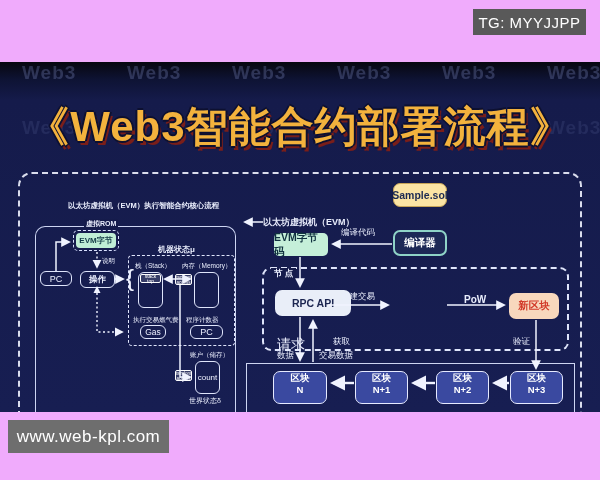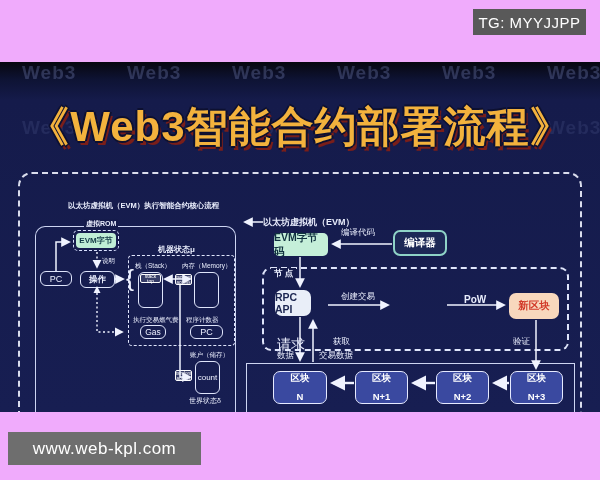--- a/index.html
+++ b/index.html
@@ -45,33 +45,33 @@
 
   
   .sample{left:393px;top:121px;width:54px;height:24px;background:#FBE4A4;border:1.5px solid #C7A558;
           border-radius:7px;color:#1c2a52;font-size:10.5px;font-weight:bold;}
   .mint{left:274px;top:171px;width:54px;height:23px;background:#C5EFD9;border:none;border-radius:5px;
         color:#10323f;font-size:10.5px;font-weight:bold;}
   .compiler{left:393px;top:168px;width:54px;height:26px;background:#1d2856;border:2px solid #8FD3C7;
             border-radius:7px;color:#fff;font-size:10.5px;font-weight:bold;}
   .node-dash{left:262px;top:205px;width:303px;height:80px;border:2px dashed #dfe5fb;border-radius:9px;}
   .node-lbl{left:271px;top:206px;background:#151b4b;padding:0 3px;font-size:8.5px;font-weight:bold;}
-  .rpc{left:275px;top:228px;width:36px;height:26px;background:#E9EEF8;border:none;border-radius:7px;
+  .rpc{left:275px;top:228px;width:76px;height:26px;background:#E9EEF8;border:none;border-radius:7px;
        color:#1b2550;font-size:10.5px;font-weight:bold;}
   .pool{left:393px;top:232px;width:53px;height:23px;background:#2A3F55;border:1.5px solid #74C4B1;
         border-radius:5px;color:#fff;font-size:9.5px;font-weight:bold;}
   .newblock{left:509px;top:231px;width:50px;height:26px;background:#F8D8BD;border:none;border-radius:7px;
             color:#D23B2A;font-size:10.5px;font-weight:bold;}
   .chain-box{left:246px;top:301px;width:327px;height:49px;border:1.5px solid #cdd5f2;border-bottom:none;}
   .block{position:absolute;top:309px;height:33px;background:#3A49A0;border:1.5px solid #e6eaff;border-radius:7px;
-         color:#fff;display:flex;flex-direction:column;align-items:center;justify-content:space-between;
+         color:#fff;display:flex;flex-direction:column;align-items:center;justify-content:flex-start;
          font-size:9.5px;font-weight:bold;line-height:12px;box-sizing:border-box;}
 
   
-  .web-badge{left:8px;top:432px;width:193px;height:33px;background:#6E6E6E;color:#fff;font-size:17px;
+  .web-badge{left:8px;top:420px;width:161px;height:33px;background:#6E6E6E;color:#fff;font-size:17px;
              display:flex;align-items:center;justify-content:center;letter-spacing:.5px;}
 
   svg.wires{position:absolute;left:0;top:0;width:600px;height:350px;pointer-events:none;}
 </style>
 </head>
 <body>
 
 <div class="page">
 
   <div class="abs tg-badge">TG: MYYJJPP</div>
@@ -134,20 +134,21 @@
     <div class="obox" style="left:195px;top:299px;width:25px;height:33px;font-size:8px">count</div>
     <div class="chip" style="left:175px;top:308px;width:17px;height:11px">
       <span>random</span>
       <span>access</span>
     </div>
 
     <div class="lbl" style="left:189px;top:334px;font-size:7px">世界状态δ</div>
 
     <div class="lbl" style="left:263px;top:154px;font-size:9px;font-weight:bold">以太坊虚拟机（EVM）</div>
 
+    <div class="obox sample">Sample.sol</div>
 
     <div class="lbl" style="left:341px;top:165px;font-size:8.5px">编译代码</div>
     <div class="obox compiler">编译器</div>
     <div class="obox mint">EVM字节码</div>
 
     <div class="abs node-dash"></div>
     <div class="lbl node-lbl">节 点</div>
 
     <div class="obox rpc">RPC API</div>
     <div class="lbl" style="left:341px;top:229px;font-size:8.5px">创建交易</div>

